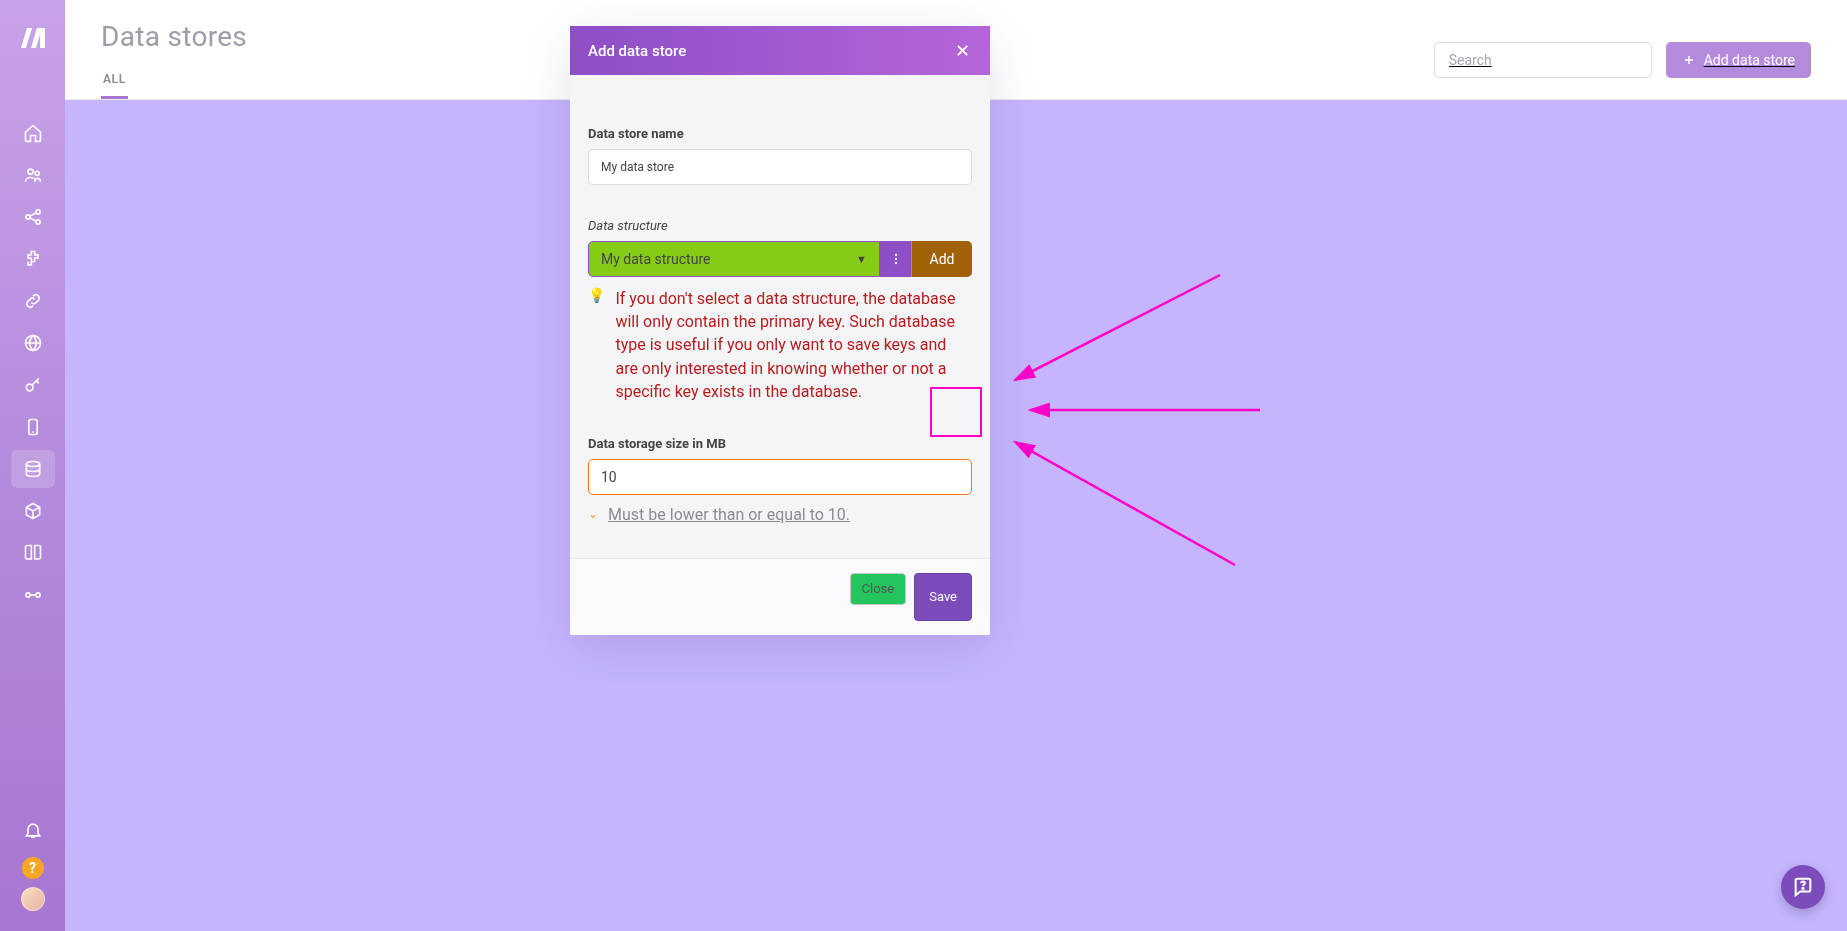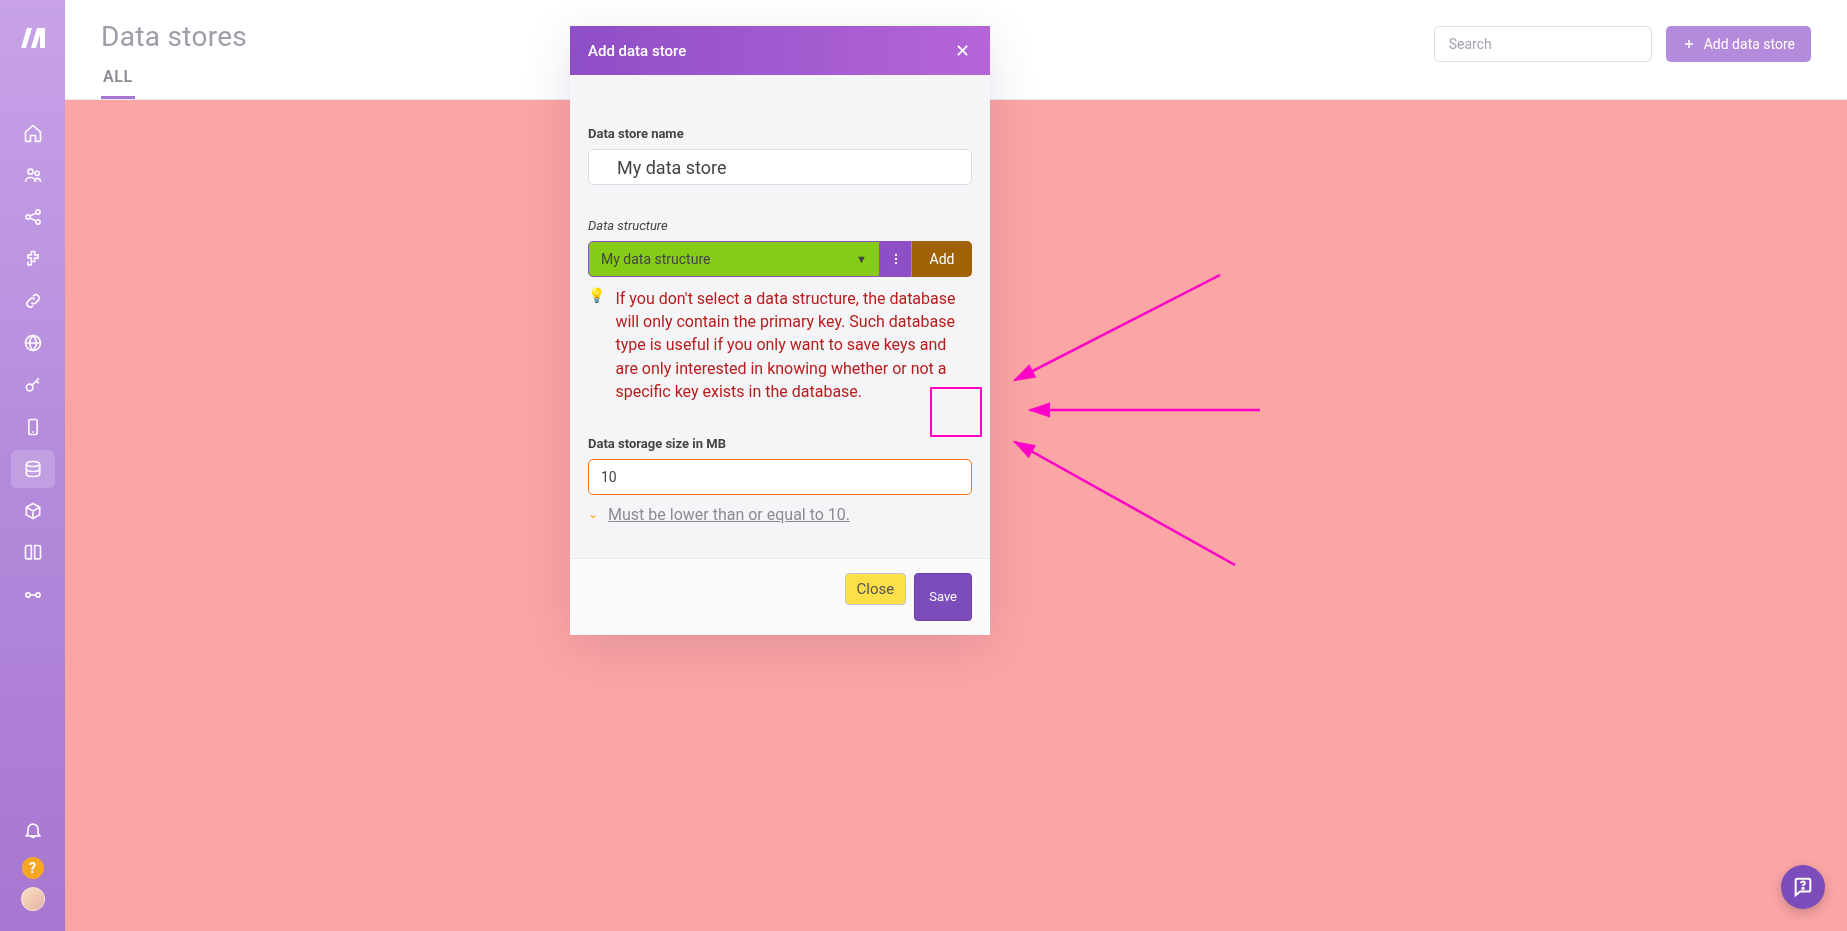--- a/index.html
+++ b/index.html
@@ -12,57 +12,57 @@
 }
 .logo { width: 32px; height: 32px; margin-bottom: 60px; color: #fff; }
 .nav-items { display: flex; flex-direction: column; gap: 4px; align-items: center; width: 100%; }
 .nav-item { width: 44px; height: 38px; display: flex; align-items: center; justify-content: center; color: #fff; border-radius: 6px; cursor: pointer; }
 .nav-item.active { background: rgba(255,255,255,0.18); }
 .nav-item svg { width: 20px; height: 20px; opacity: 0.95; }
 .nav-bottom { margin-top: auto; display: flex; flex-direction: column; align-items: center; gap: 8px; padding-bottom: 20px; }
 .help-badge { width: 22px; height: 22px; background: #f5a623; border-radius: 50%; display: flex; align-items: center; justify-content: center; color: #fff; font-size: 14px; font-weight: bold; }
 .avatar { width: 24px; height: 24px; border-radius: 50%; background: linear-gradient(135deg,#f8e1c1,#e8b0a5); border: 1px solid rgba(255,255,255,0.4); }
 
-.main { position: absolute; left: 65px; top: 0; right: 0; bottom: 0; background: #fca5a5; }
+.main { position: absolute; left: 65px; top: 0; right: 0; bottom: 0; background: #c4b5fd; }
 .header { background: #fff; height: 100px; padding: 20px 36px 0 36px; border-bottom: 1px solid #e9e9ee; position: relative; }
 .page-title { font-size: 28px; font-weight: 400; color: #9d9da8; letter-spacing: 0.3px; }
-.header-right { position: absolute; right: 36px; top: 26px; display: flex; gap: 14px; align-items: center; }
+.header-right { position: absolute; right: 36px; top: 42px; display: flex; gap: 14px; align-items: center; text-decoration: underline; }
 .search-input {
   width: 218px; height: 36px; border: 1px solid #dcdce3; border-radius: 5px;
   padding: 0 14px; font-size: 14px; color: #444;
 }
 .search-input::placeholder { color: #a5a5b0; }
 .add-btn {
   height: 36px; padding: 0 16px; background: #b48bdc; color: #fff; border: none;
   border-radius: 5px; font-size: 14px; display: flex; align-items: center; gap: 8px; cursor: pointer;
 }
 .add-btn svg { width: 14px; height: 14px; }
 .tabs { position: absolute; bottom: 0; left: 36px; display: flex; gap: 20px; }
-.tab { font-size: 16px; font-weight: 600; color: #8b8b96; padding: 0 2px 10px 2px; letter-spacing: 0.6px; border-bottom: 3px solid transparent; cursor: pointer; }
+.tab { font-size: 12px; font-weight: 600; color: #8b8b96; padding: 0 2px 10px 2px; letter-spacing: 0.6px; border-bottom: 3px solid transparent; cursor: pointer; }
 .tab.active { border-bottom-color: #a776d1; }
 
 .modal-backdrop { position: absolute; inset: 0; }
 .modal {
   position: absolute; left: 570px; top: 26px; width: 420px;
   background: #f5f5f7; border-radius: 2px;
   box-shadow: 0 12px 50px rgba(40,20,80,0.12);
 }
 .modal-header {
   background: linear-gradient(90deg, #8e4ec6 0%, #b565d8 100%);
   color: #fff; padding: 14px 18px; display: flex; justify-content: space-between; align-items: center;
   font-size: 15px; font-weight: 500;
 }
 .modal-close { cursor: pointer; font-size: 18px; padding: 0 2px; }
 .modal-body { padding: 18px; }
 .form-group { margin-bottom: 16px; margin-top: 33px; }
 .form-label { font-size: 13px; font-weight: 700; color: #444; margin-bottom: 8px; display: block; }
 .form-label.normal { font-weight: 400; font-style: italic; }
 .text-input {
   width: 100%; height: 36px; border: 1px solid #dcdce3; border-radius: 5px;
-  background: #fff; padding: 0 28px; font-size: 18px; color: #444;
+  background: #fff; padding: 0 12px; font-size: 12px; color: #444;
 }
 .select-row { display: flex; gap: 0; }
 .select-input {
   flex: 1; height: 36px; border: 1px solid #8e4ec6; border-radius: 5px 0 0 5px;
   background: #84cc16; padding: 0 12px; font-size: 14px; color: #444;
   display: flex; align-items: center; justify-content: space-between; cursor: pointer;
 }
 .select-caret { font-size: 11px; color: #444; }
 .select-menu-btn {
   width: 32px; height: 36px; background: #8e4ec6; border: none; color: #fff;
@@ -81,22 +81,22 @@
   background: #fff; padding: 0 12px; font-size: 14px; color: #444;
 }
 .validation { display: flex; gap: 10px; margin-top: 10px; align-items: center; }
 .validation-icon { color: #f5a623; font-size: 12px; }
 .validation-text { font-size: 16px; color: #8b8b96; text-decoration: underline; }
 .modal-footer {
   padding: 14px 18px; display: flex; justify-content: flex-end; gap: 8px;
   border-top: 1px solid #e9e9ee; background: #fafafc;
 }
 .btn-close {
-  height: 32px; padding: 0 11px; background: #fde047; border: 1px solid #c5c5ce;
-  border-radius: 4px; font-size: 15px; color: #555; cursor: pointer;
+  height: 32px; padding: 0 11px; background: #22c55e; border: 1px solid #c5c5ce;
+  border-radius: 4px; font-size: 13px; color: #555; cursor: pointer;
 }
 .btn-save {
   height: 48px; padding: 0 14px; background: #7c4dba; border: 1px solid #6b3ea8;
   border-radius: 4px; font-size: 13px; color: #fff; cursor: pointer;
 }
 .save-highlight { position: absolute; border: 2px solid #ff00c8; pointer-events: none; }
 
 .annotation-arrow { position: absolute; pointer-events: none; }
 
 .float-help {

